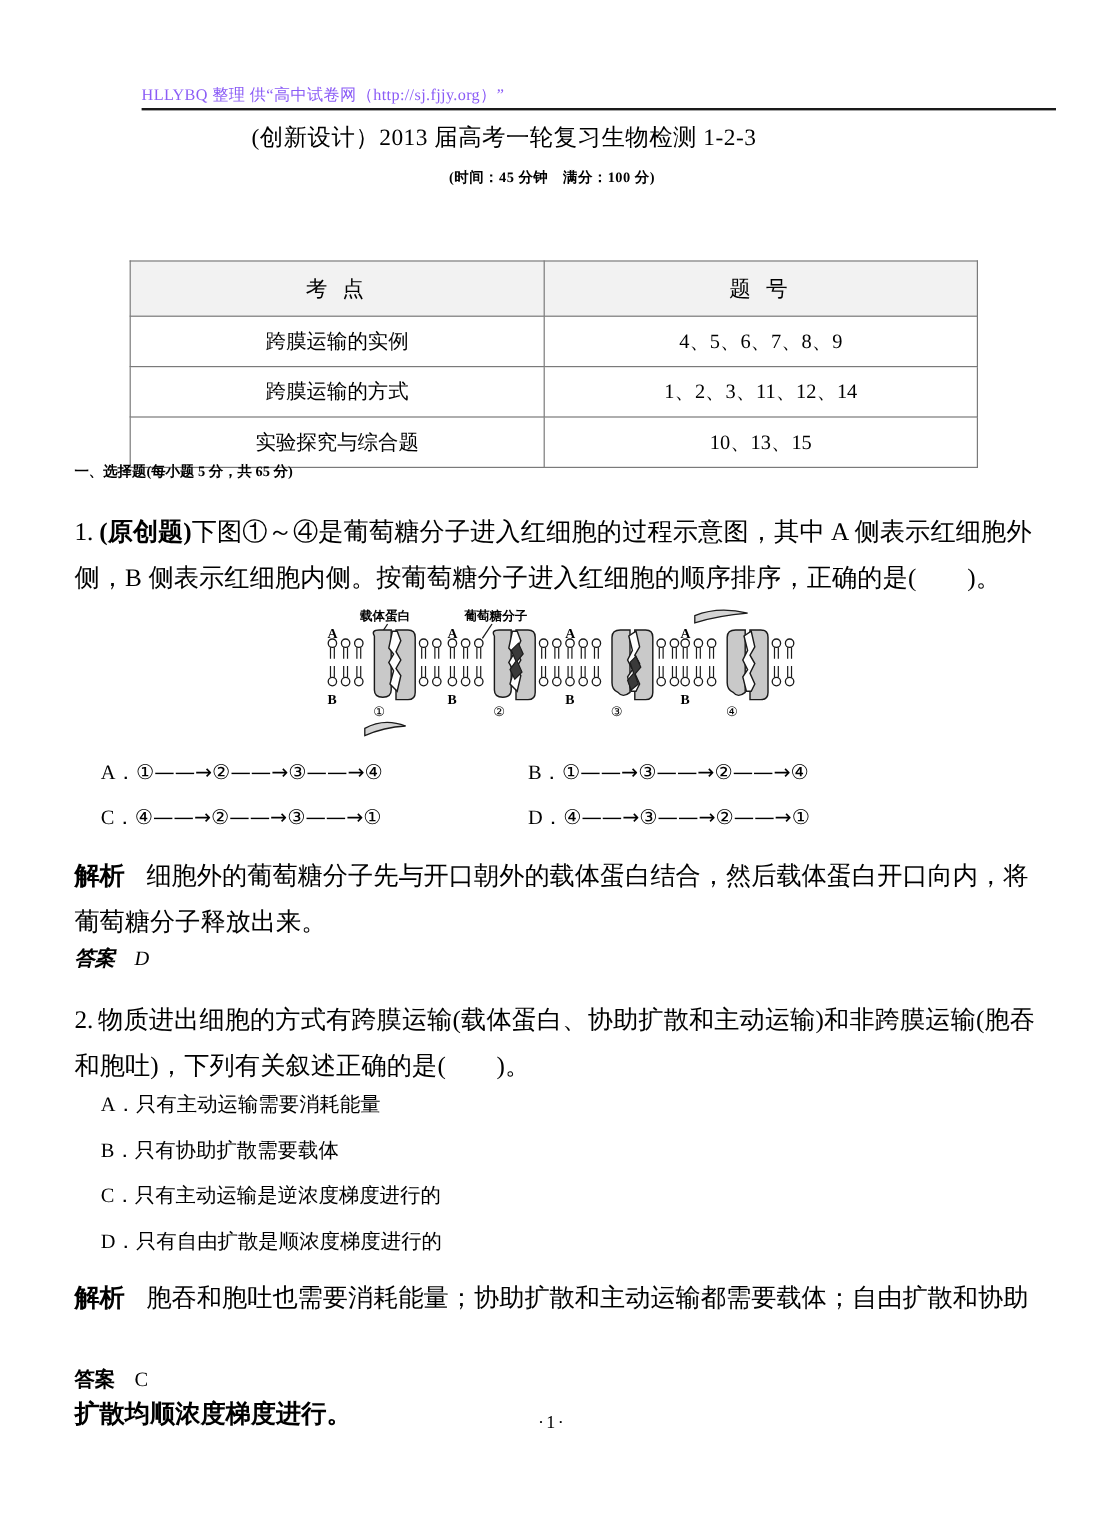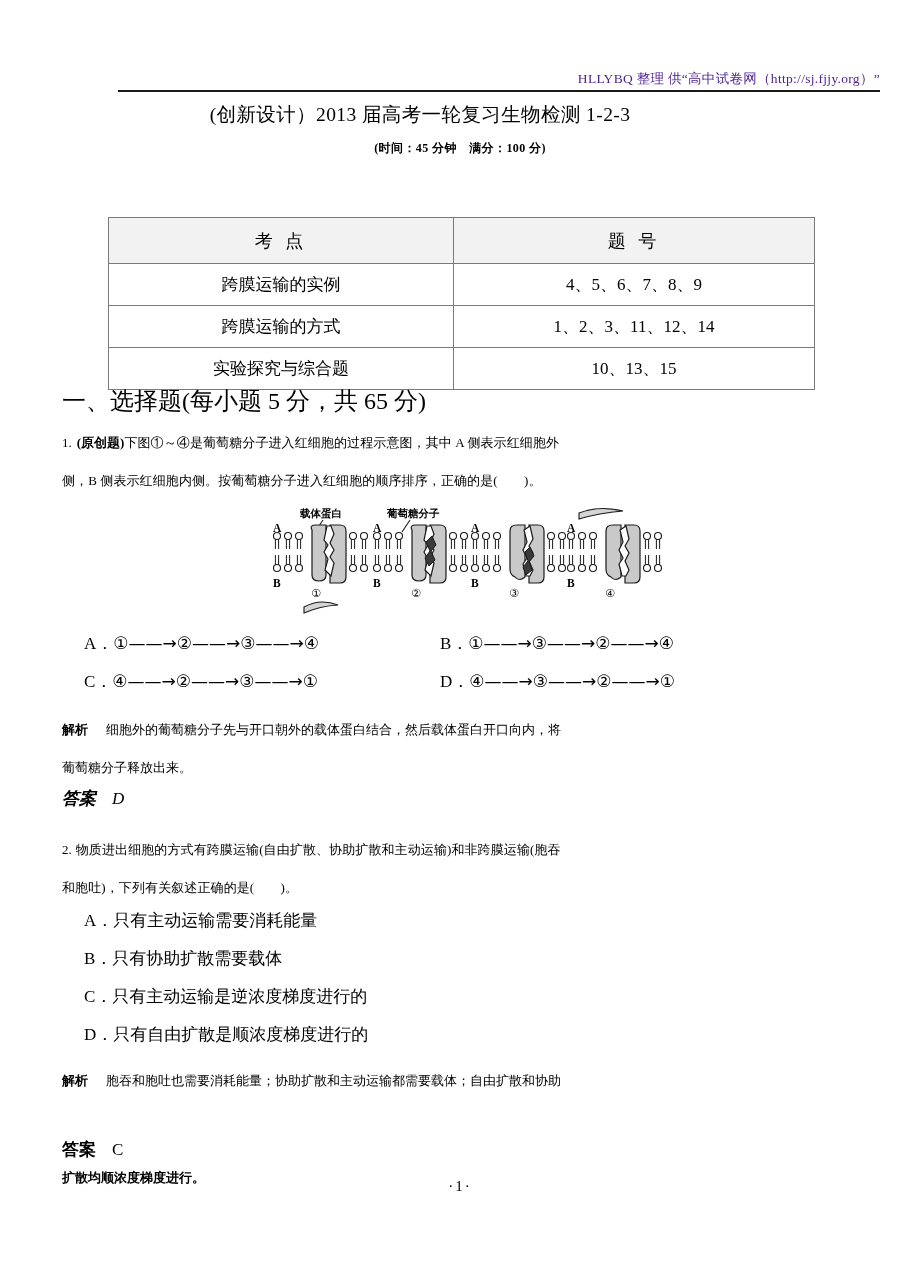--- a/index.html
+++ b/index.html
@@ -24,23 +24,22 @@
   }
 
   
   .header-zone {
     position: absolute;
     left: 118px;
     top: 72px;
     width: 762px;
   }
   .watermark {
-    text-align: right;
     font-size: 13.5px;
-    color: #4c1d95;
+    color: #8b5cf6;
     letter-spacing: 0.3px;
     white-space: nowrap;
     font-family: "Liberation Serif", "DejaVu Serif", serif;
     line-height: 1.1;
   }
   .header-rule {
     margin-top: 3px;
     border-top: 2.2px solid #1a1a1a;
     width: 100%;
   }
@@ -94,30 +93,30 @@
     letter-spacing: 4px;
   }
   .kp-table col.c1 { width: 345px; }
   .kp-table col.c2 { width: 361px; }
 
   
   .sec-head {
     position: absolute;
     left: 62px;
     top: 385px;
-    font-size: 24px;
-    font-weight: normal;
+    font-size: 12px;
+    font-weight: bold;
     white-space: nowrap;
   }
 
   .para {
     position: absolute;
     left: 62px;
     width: 800px;
-    font-size: 13px;
+    font-size: 21px;
     line-height: 38px;
     text-align: justify;
   }
   .para.nowrapline { white-space: nowrap; }
 
   .q-text { letter-spacing: 0.1px; }
   .bold { font-weight: bold; }
 
   .opt-row {
     position: absolute;
@@ -338,21 +337,21 @@
     <span class="bold">解析</span><span style="margin-left:18px;">细胞外的葡萄糖分子先与开口朝外的载体蛋白结合，然后载体蛋白开口向内，将</span>
   </div>
   <div class="para nowrapline" style="top:749px;">
     <span>葡萄糖分子释放出来。</span>
   </div>
   <div class="ans-line" style="top:787px;font-style:italic;">
     <span class="ans-label">答案</span><span class="ans-value">D</span>
   </div>
 
   <div class="para nowrapline" style="top:831px;">
-    <span>2.</span><span class="q-text" style="margin-left:4px;">物质进出细胞的方式有跨膜运输(自由扩散、协助扩散和主动运输)和非跨膜运输(胞吞</span>
+    <span>2.</span><span class="q-text" style="margin-left:4px;">物质进出细胞的方式有跨膜运输(载体蛋白、协助扩散和主动运输)和非跨膜运输(胞吞</span>
   </div>
   <div class="para nowrapline" style="top:869px;">
     <span class="q-text">和胞吐)，下列有关叙述正确的是(　　)。</span>
   </div>
 
   <div class="opt-row" style="left:84px; top:909px;">
     <span class="opt-letter">A．</span><span>只有主动运输需要消耗能量</span>
   </div>
   <div class="opt-row" style="left:84px; top:947px;">
     <span class="opt-letter">B．</span><span>只有协助扩散需要载体</span>

